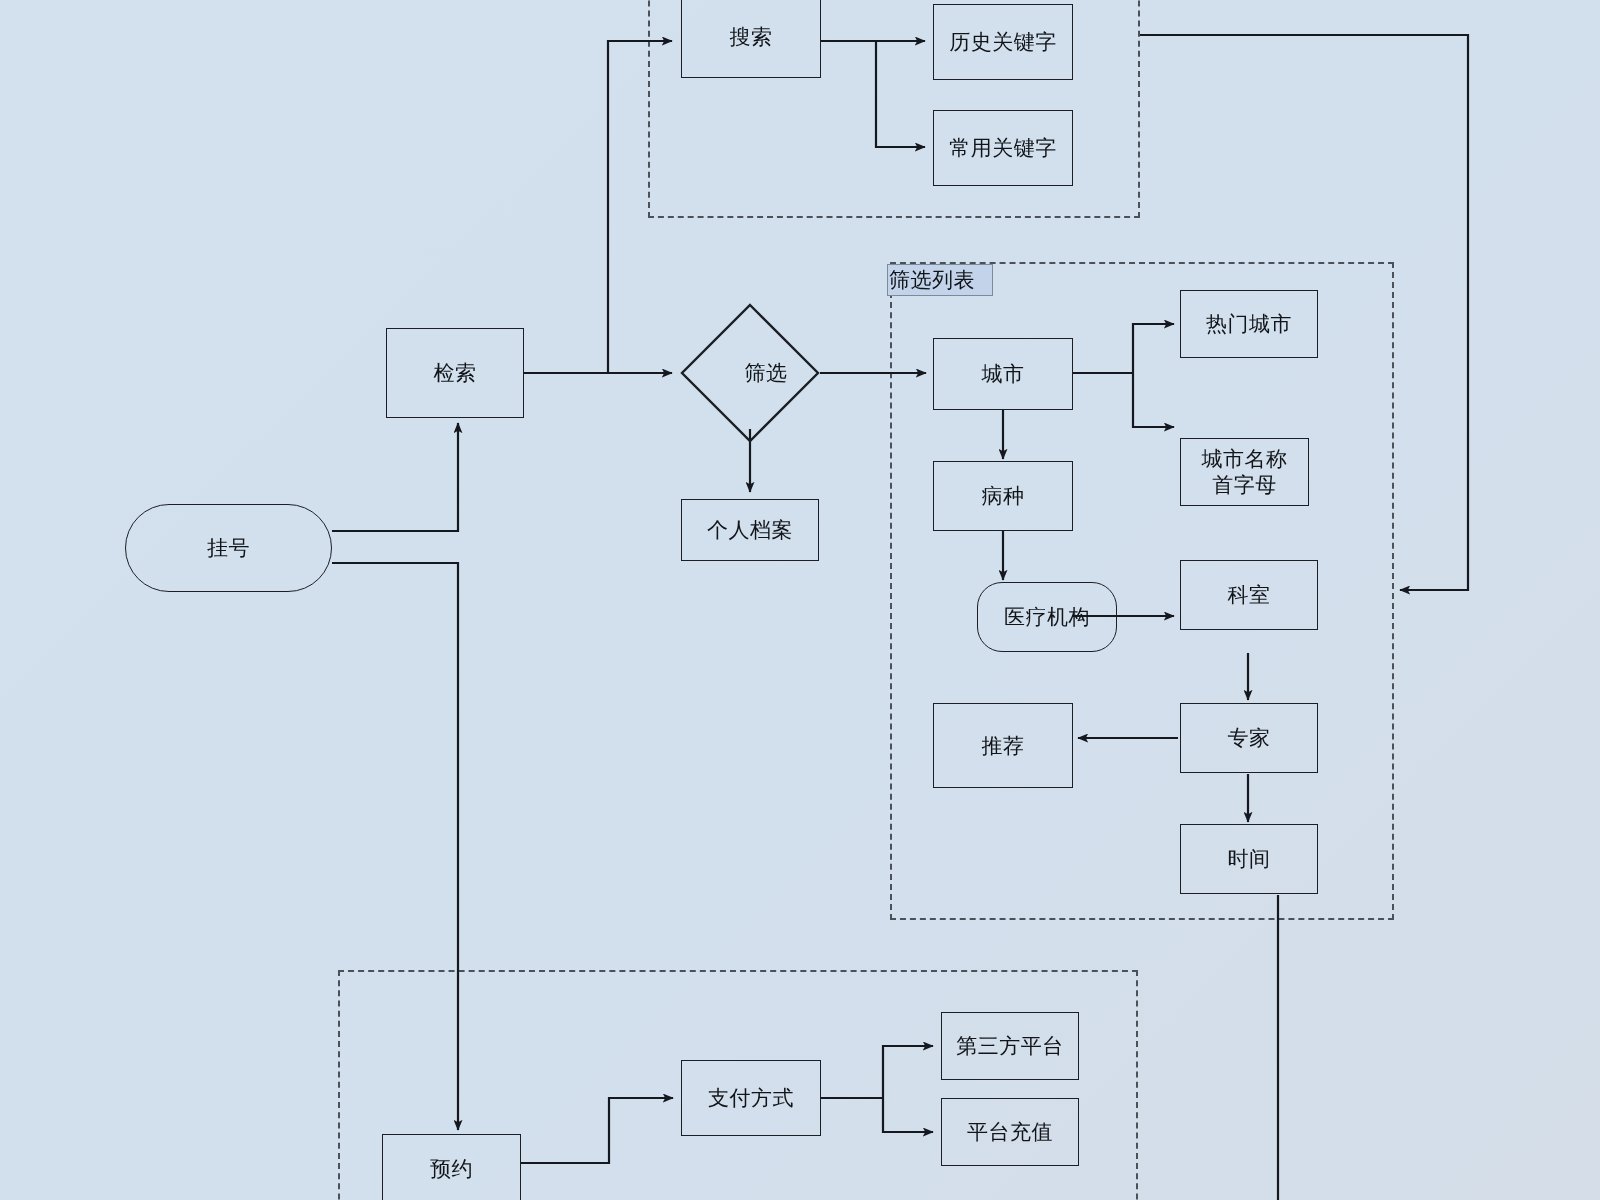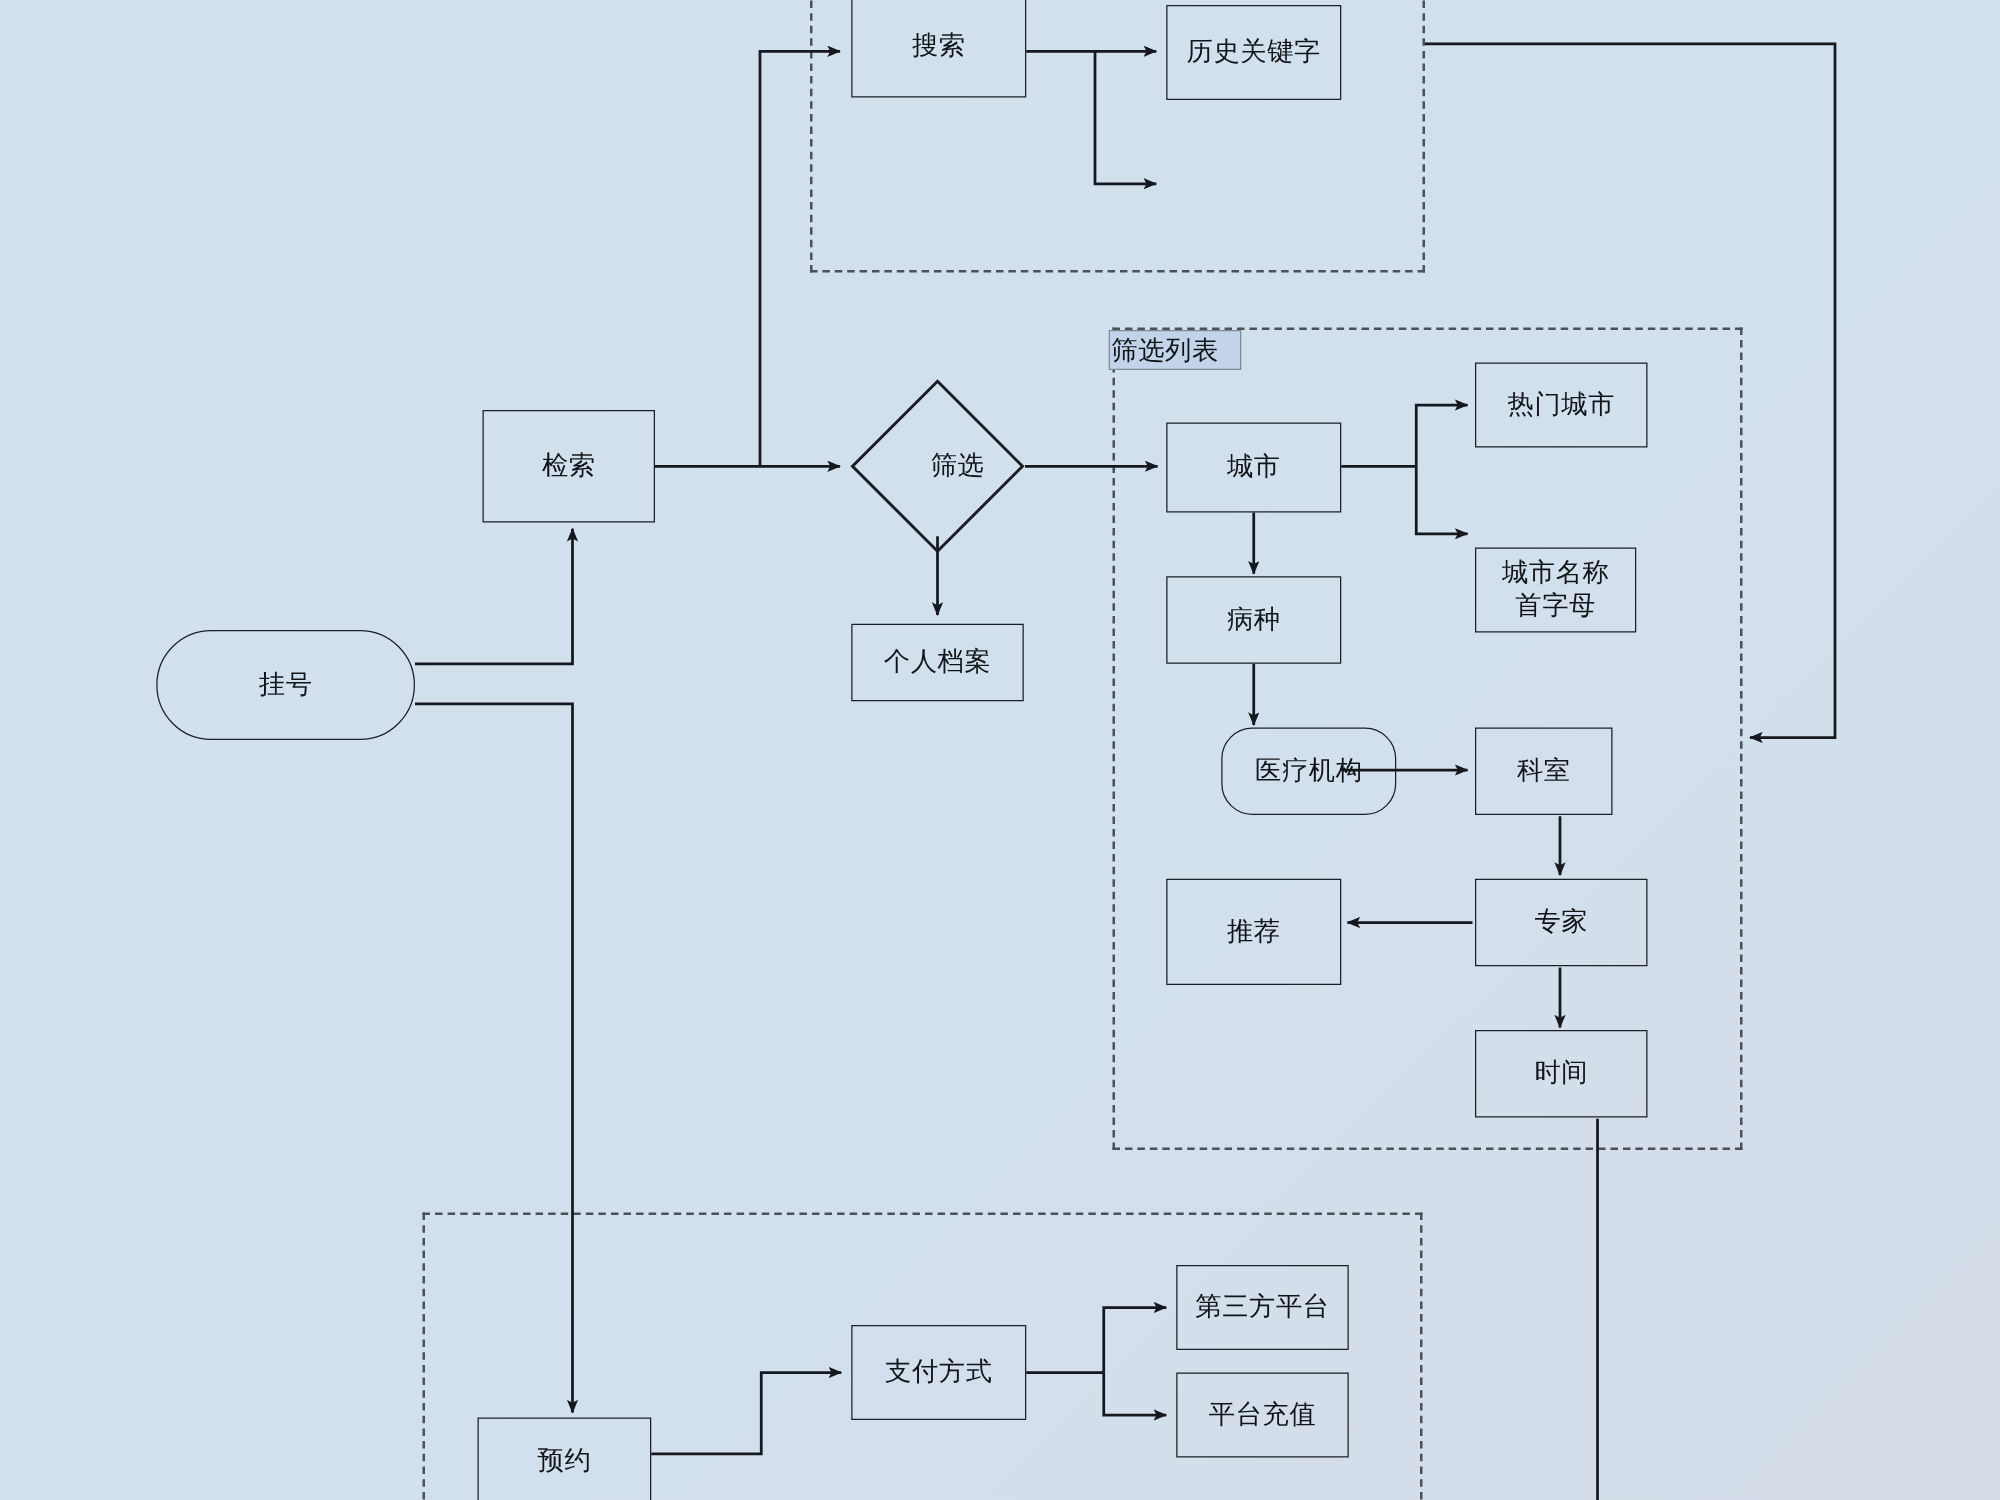--- a/index.html
+++ b/index.html
@@ -152,20 +152,23 @@
   </div>
 
   <div class="node process" style="left:681px; top:-4px; width:140px; height:82px;">
     <span>搜索</span>
   </div>
 
   <div class="node process" style="left:933px; top:4px; width:140px; height:76px;">
     <span>历史关键字</span>
   </div>
 
+  <div class="node process" style="left:933px; top:110px; width:140px; height:76px;">
+    <span>常用关键字</span>
+  </div>
 
   <div class="node decision" style="left:680px; top:303px; width:140px; height:140px;">
     <svg class="dshape" viewBox="0 0 140 140">
       <polygon points="70,2 138,70 70,138 2,70" fill="none" stroke="#1b1f25" stroke-width="2.4"></polygon>
     </svg>
     <span class="dlabel">筛选</span>
   </div>
 
   <div class="node process" style="left:681px; top:499px; width:138px; height:62px;">
     <span>个人档案</span>
@@ -185,21 +188,21 @@
   </div>
 
   <div class="node process" style="left:933px; top:461px; width:140px; height:70px;">
     <span>病种</span>
   </div>
 
   <div class="node process" style="left:977px; top:582px; width:140px; height:70px;border-radius:25px;">
     <span>医疗机构</span>
   </div>
 
-  <div class="node process" style="left:1180px; top:582px; width:110px; height:70px;">
+  <div class="node process" style="left:1180px; top:560px; width:138px; height:70px;">
     <span>科室</span>
   </div>
 
   <div class="node process" style="left:1180px; top:703px; width:138px; height:70px;">
     <span>专家</span>
   </div>
 
   <div class="node process" style="left:933px; top:703px; width:140px; height:85px;">
     <span>推荐</span>
   </div>

